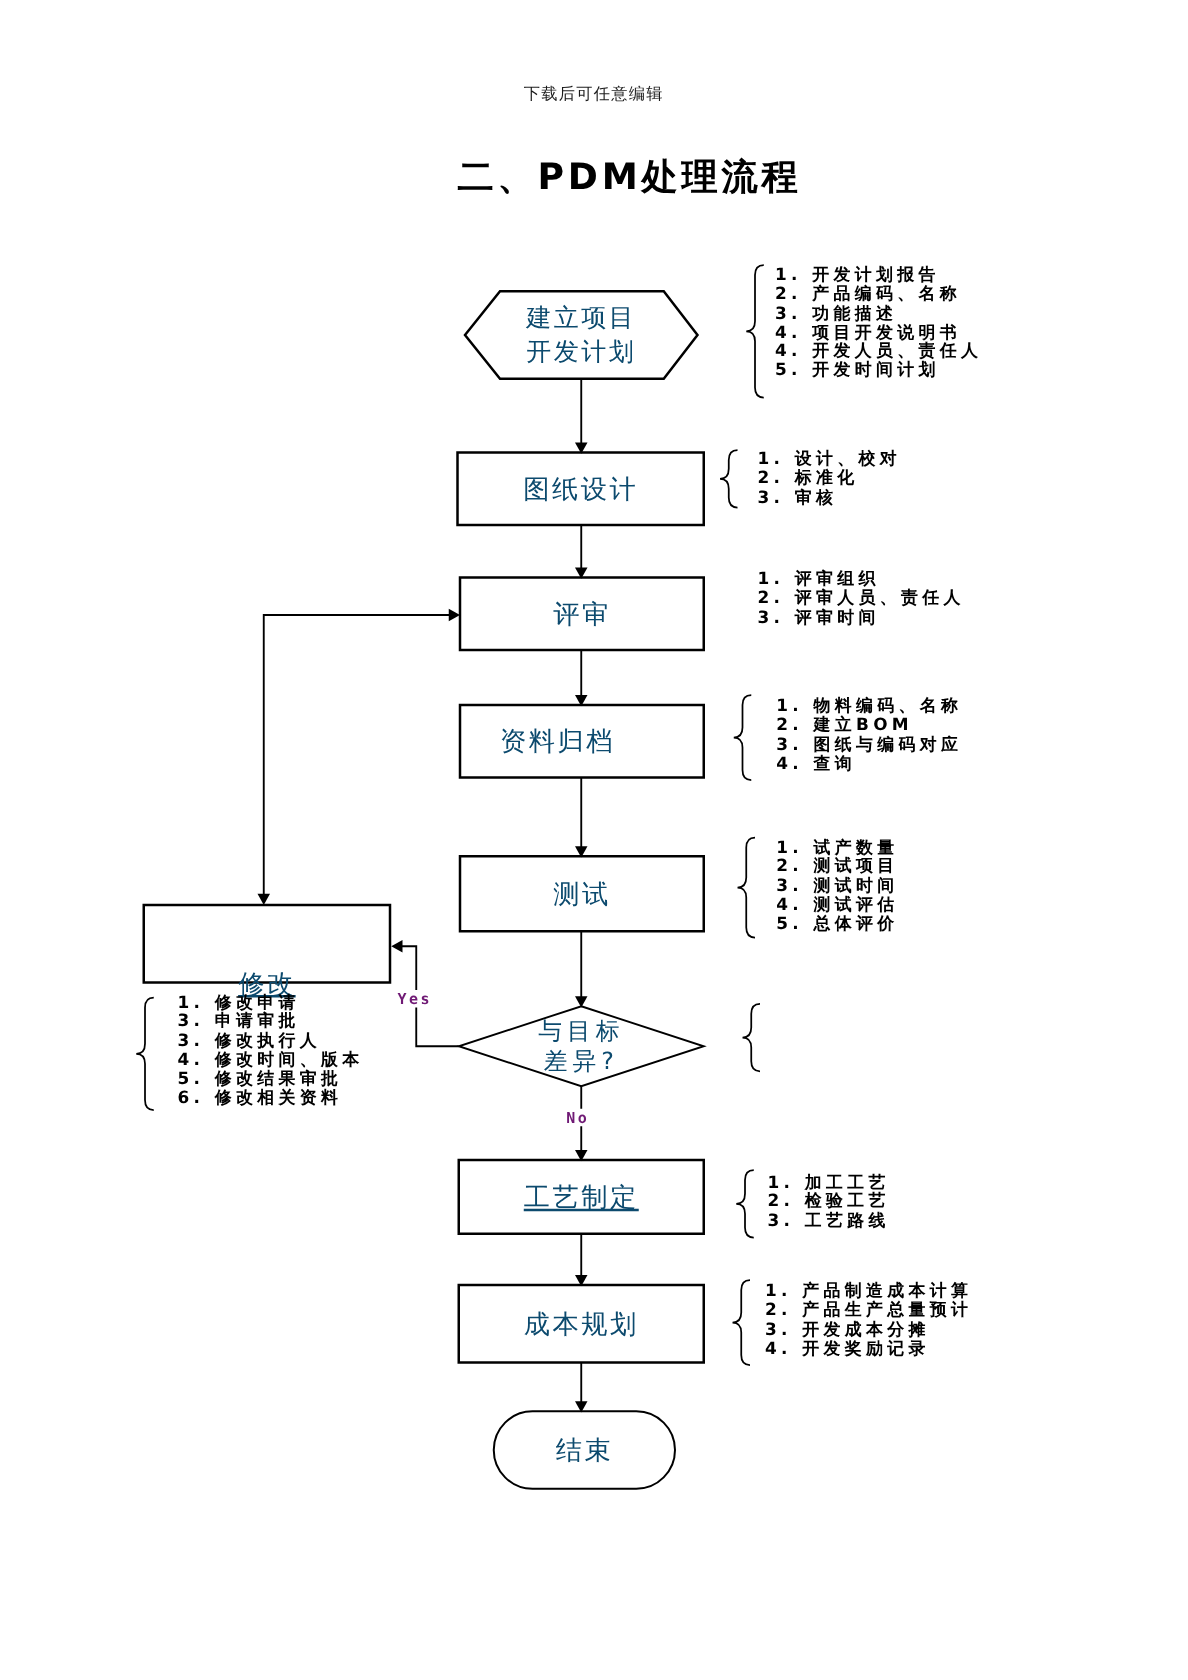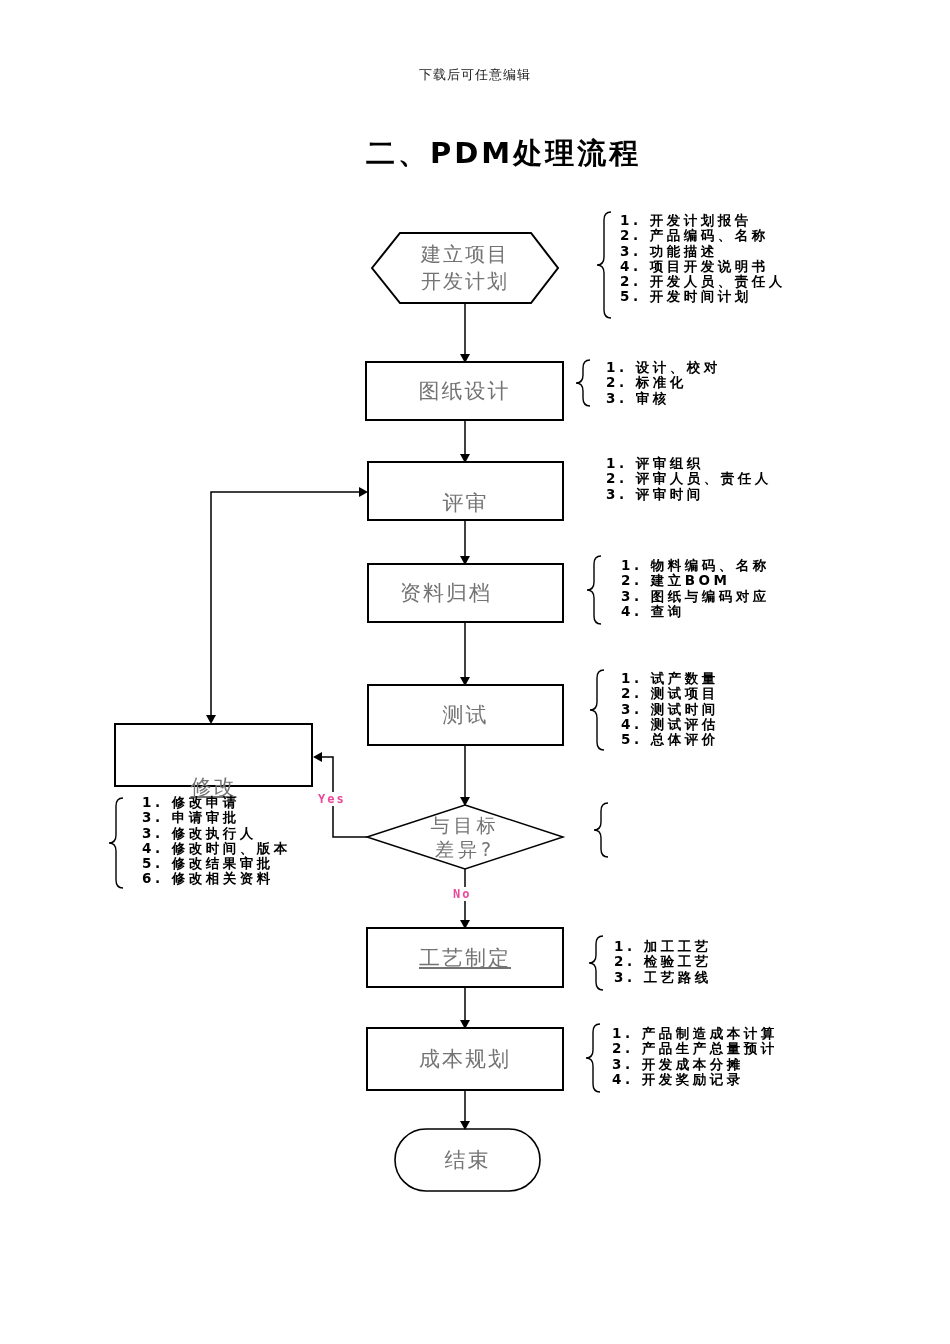--- a/index.html
+++ b/index.html
@@ -8,39 +8,39 @@
     background:#ffffff; overflow:hidden;
     font-family:"DejaVu Sans", sans-serif; color:#000;
   }
   .abs { position:absolute; }
   .header-note {
     position:absolute; left:0; top:66px; width:950px;
     text-align:center; font-family:"DejaVu Serif", serif;
     font-size:13px; letter-spacing:1px; color:#1a1a1a;
   }
   .doc-title {
-    position:absolute; left:366px; top:134px; white-space:nowrap;
+    position:absolute; left:366px; top:122px; white-space:nowrap;
     font-size:29px; font-weight:bold; letter-spacing:3px; color:#000;
   }
   .box-label {
     position:absolute; display:flex; align-items:center; justify-content:center;
-    text-align:center; font-size:21px; letter-spacing:2px; color:#737373;
+    text-align:center; font-size:21px; letter-spacing:2px; color:#0c4a6e;
     white-space:nowrap;
   }
   .box-label.two-line { flex-direction:column; }
   .hex-label { font-size:20px; line-height:27px; letter-spacing:2px; }
   .dec-label { font-size:19px; line-height:24px; letter-spacing:4px; }
   .ann {
     position:absolute; font-size:13.5px; font-weight:bold;
     letter-spacing:3.5px; line-height:15.3px; white-space:nowrap; color:#000;
   }
   .branch-label {
     position:absolute; font-family:"DejaVu Sans Mono", monospace;
     font-size:12px; font-weight:bold; letter-spacing:2px;
-    background:#ffffff; padding:0 1px; color:#ec4899;
+    background:#ffffff; padding:0 1px; color:#701a75;
   }
   svg.overlay { position:absolute; left:0; top:0; }
 </style>
 </head>
 <body>
 
 <div class="page">
 
   <svg class="overlay" width="950" height="1344" viewBox="0 0 950 1344">
 
@@ -97,41 +97,41 @@
   </svg>
 
   <div class="header-note">下载后可任意编辑</div>
   <div class="doc-title">二、PDM处理流程</div>
 
   <div class="box-label two-line hex-label abs" style="left:380px;top:236px;width:170px;height:64px;">
     <div>建立项目</div>
     <div>开发计划</div>
   </div>
   <div class="box-label" style="left:366px;top:362px;width:197px;height:58px;">图纸设计</div>
-  <div class="box-label" style="left:368px;top:474px;width:195px;height:58px;">评审</div>
+  <div class="box-label" style="left:368px;top:462px;width:195px;height:58px;">评审</div>
   <div class="box-label" style="left:368px;top:564px;width:156px;height:58px;">资料归档</div>
   <div class="box-label" style="left:368px;top:685px;width:195px;height:60px;">测试</div>
   <div class="box-label" style="left:115px;top:756px;width:197px;height:62px;text-decoration:underline;">修改</div>
   <div class="box-label two-line dec-label abs" style="left:367px;top:807px;width:196px;height:60px;">
     <div>与目标</div>
     <div>差异?</div>
   </div>
   <div class="box-label" style="left:367px;top:928px;width:196px;height:59px;text-decoration:underline;">工艺制定</div>
   <div class="box-label" style="left:367px;top:1028px;width:196px;height:62px;">成本规划</div>
   <div class="box-label" style="left:395px;top:1129px;width:145px;height:62px;">结束</div>
 
   <div class="branch-label" style="left:317px;top:792px;">Yes</div>
   <div class="branch-label" style="left:452px;top:887px;">No</div>
 
   <div class="ann" style="left:620px;top:213px;">
     <div>1. 开发计划报告</div>
     <div>2. 产品编码、名称</div>
     <div>3. 功能描述</div>
     <div>4. 项目开发说明书</div>
-    <div>2. 开发人员、责任人</div>
+    <div>4. 开发人员、责任人</div>
     <div>5. 开发时间计划</div>
   </div>
   <div class="ann" style="left:606px;top:360px;">
     <div>1. 设计、校对</div>
     <div>2. 标准化</div>
     <div>3. 审核</div>
   </div>
   <div class="ann" style="left:606px;top:456px;">
     <div>1. 评审组织</div>
     <div>2. 评审人员、责任人</div>

